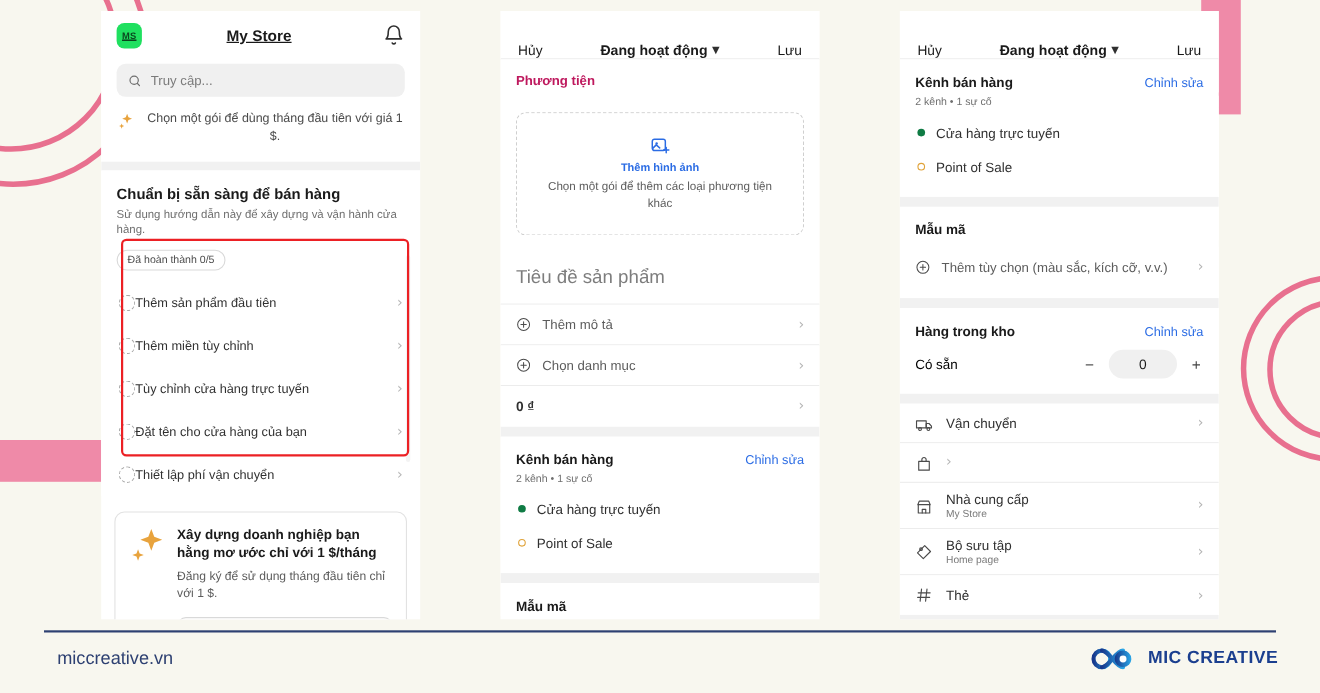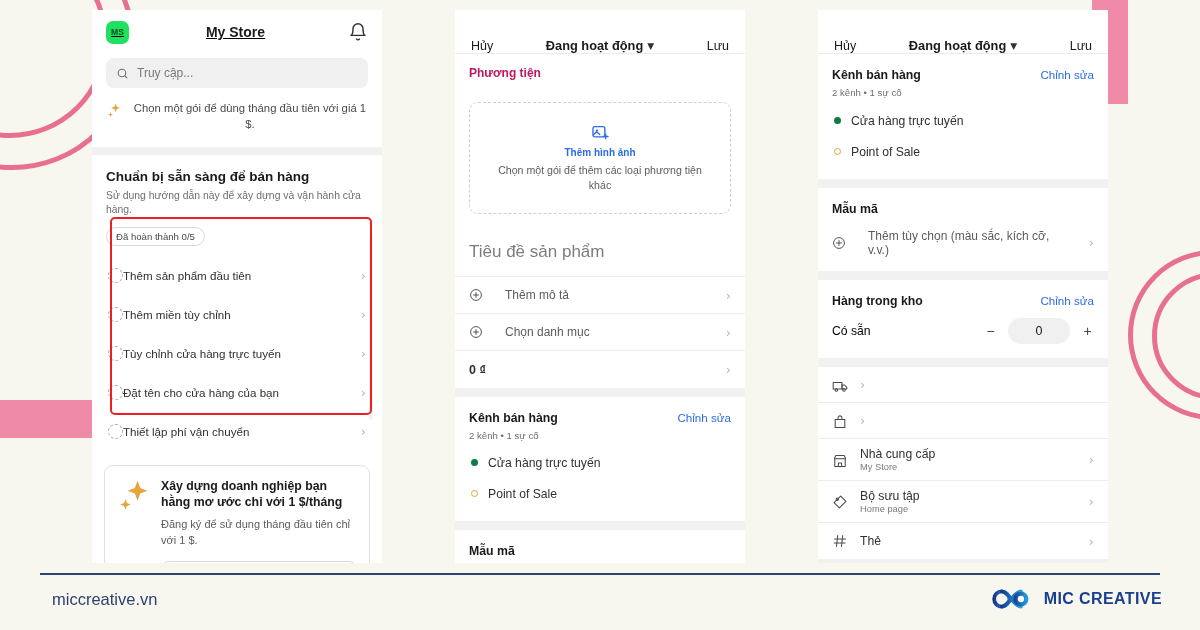--- a/index.html
+++ b/index.html
@@ -146,21 +146,21 @@
     height: 112px; display: flex; flex-direction: column;
     align-items: center; justify-content: center; padding: 0 22px; gap: 5px;
   }
   .dropzone .addimg { font-size: 10px; color: #2b6ce4; font-weight: bold; }
   .dropzone .hint { font-size: 10.6px; color: #5c5c5c; text-align: center; line-height: 1.4; }
 
   .b-title {
     background:#fff; padding: 12px 14px 14px;
     font-size: 17px; color: #7d7d7d; border-bottom: 1px solid #ececec;
   }
-  .plusrow { display: flex; align-items: center; gap: 22px; padding: 0 14px; height: 37px; background:#fff; }
+  .plusrow { display: flex; align-items: center; gap: 10px; padding: 0 14px; height: 37px; background:#fff; }
   .plusrow .t { flex: 1; font-size: 12px; color: #5c5c5c; }
 
   .sec-head {
     display: flex; align-items: baseline; justify-content: space-between;
     padding: 14px 14px 2px; background:#fff;
   }
   .sec-head h4 { font-size: 12.3px; font-weight: bold; color: #1a1a1a; }
   .link { font-size: 11.6px; color: #2b6ce4; }
   .sec-sub { padding: 0 14px; font-size: 9.6px; color: #6f6f6f; background:#fff; margin-top:3px; }
 
@@ -441,20 +441,23 @@
 
     <div id="c-org">
         <div class="iconrow" style="border-bottom:1px solid #ececec;padding-top:0;padding-bottom:0">
           <span class="ic">
             <svg width="16" height="16" viewBox="0 0 20 20" fill="none" stroke="#4a4a4a" stroke-width="1.3" stroke-linecap="round" stroke-linejoin="round">
               <path d="M1.5 7h11v8h-11z"></path>
               <path d="M12.5 10h3.2l2.8 3v2h-6z"></path>
               <circle cx="5.5" cy="16.3" r="1.6"></circle>
               <circle cx="15" cy="16.3" r="1.6"></circle>
             </svg>
+          </span>
+          <span class="body">
+            <span class="l1" style="display:block">Vận chuyển</span>
           </span>
           <span class="chev">›</span>
         </div>
         <div class="iconrow" style="border-bottom:1px solid #ececec;padding-top:0;padding-bottom:0">
           <span class="ic">
             <svg width="16" height="16" viewBox="0 0 20 20" fill="none" stroke="#4a4a4a" stroke-width="1.3" stroke-linecap="round" stroke-linejoin="round">
               <path d="M4 8h12v10H4z"></path>
               <path d="M7.6 8V6a2.4 2.4 0 014.8 0v2"></path>
             </svg>
           </span>

